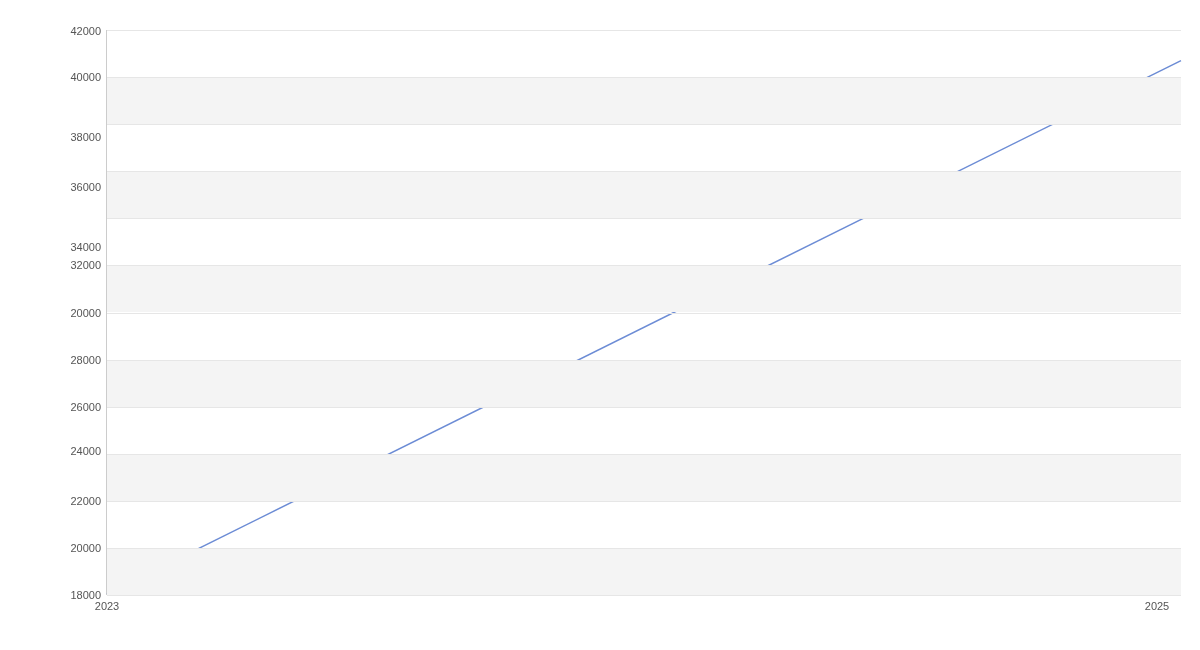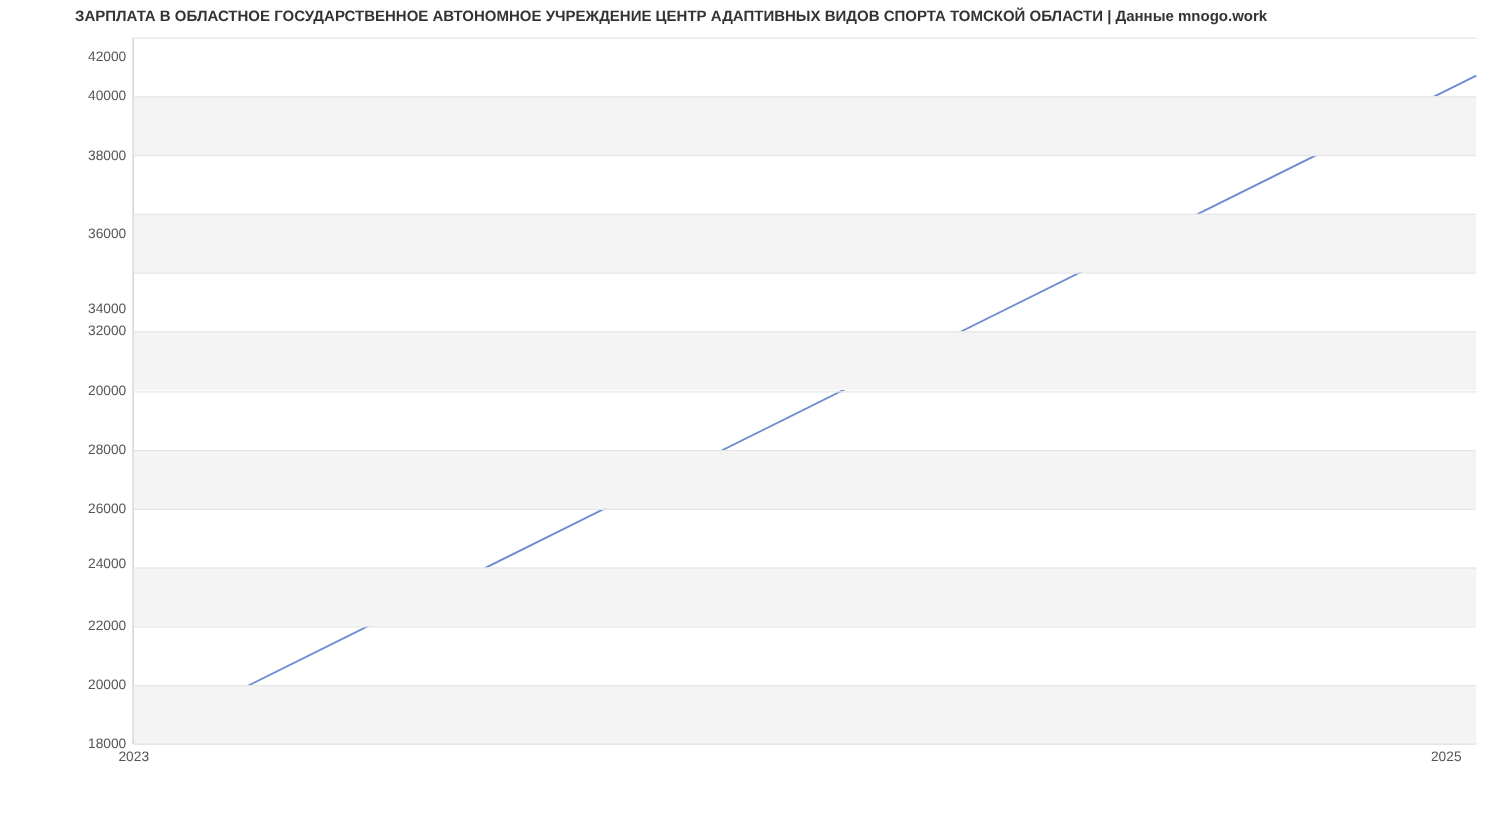--- a/index.html
+++ b/index.html
@@ -73,21 +73,20 @@
     top: 0;
     width: 100%;
     height: 100%;
     overflow: visible;
   }
 </style>
 </head>
 <body>
 <div class="container">
 
-  <div class="title">ЗАРПЛАТА В ОБЛАСТНОЕ ГОСУДАРСТВЕННОЕ АВТОНОМНОЕ УЧРЕЖДЕНИЕ ЦЕНТР АДАПТИВНЫХ ВИДОВ СПОРТА ТОМСКОЙ ОБЛАСТИ | Данные mnogo.work</div>
 
   <div class="plot" id="plot">
     <svg class="line-layer" id="line-layer" viewBox="0 0 1075 565" preserveAspectRatio="none">
         <path d="M0 565 L1075 30.60416666666663" fill="none" stroke="#6c8cd5" stroke-width="1.5"></path>
       </svg>
   <div class="band" style="top: 517.917px; height: 47.0833px;"></div>
       <div class="band" style="top: 423.75px; height: 47.0833px;"></div>
       <div class="band" style="top: 329.583px; height: 47.0833px;"></div>
       <div class="band" style="top: 235.417px; height: 47.0833px;"></div>
       <div class="band" style="top: 141.25px; height: 47.0833px;"></div>
@@ -106,22 +105,22 @@
       <div class="y-tick" style="top: 329.583px;">28000</div>
       <div class="gridline" style="top: 282.5px;"></div>
       <div class="y-tick" style="top: 282.5px;">20000</div>
       <div class="gridline" style="top: 235.417px;"></div>
       <div class="y-tick" style="top: 235.417px;">32000</div>
       <div class="gridline" style="top: 188.333px;"></div>
       <div class="y-tick" style="top: 188.333px; margin-top: 29px;">34000</div>
       <div class="gridline" style="top: 141.25px;"></div>
       <div class="y-tick" style="top: 141.25px; margin-top: 16px;">36000</div>
       <div class="gridline" style="top: 94.1667px;"></div>
-      <div class="y-tick" style="top: 95px; margin-left: 37px;">38000</div>
+      <div class="y-tick" style="top: 107px; margin-left: 37px;">38000</div>
       <div class="gridline" style="top: 47.0833px;"></div>
       <div class="y-tick" style="top: 47.0833px;">40000</div>
       <div class="gridline" style="top: 0px;"></div>
-      <div class="y-tick" style="top: 16px;">42000</div>
+      <div class="y-tick" style="top: 1px;">42000</div>
       <div class="x-tick" style="left: 0px;">2023</div>
       <div class="x-tick" style="left: 1050px;">2025</div>
     </div>
 
 </div>
 
 </body></html>

